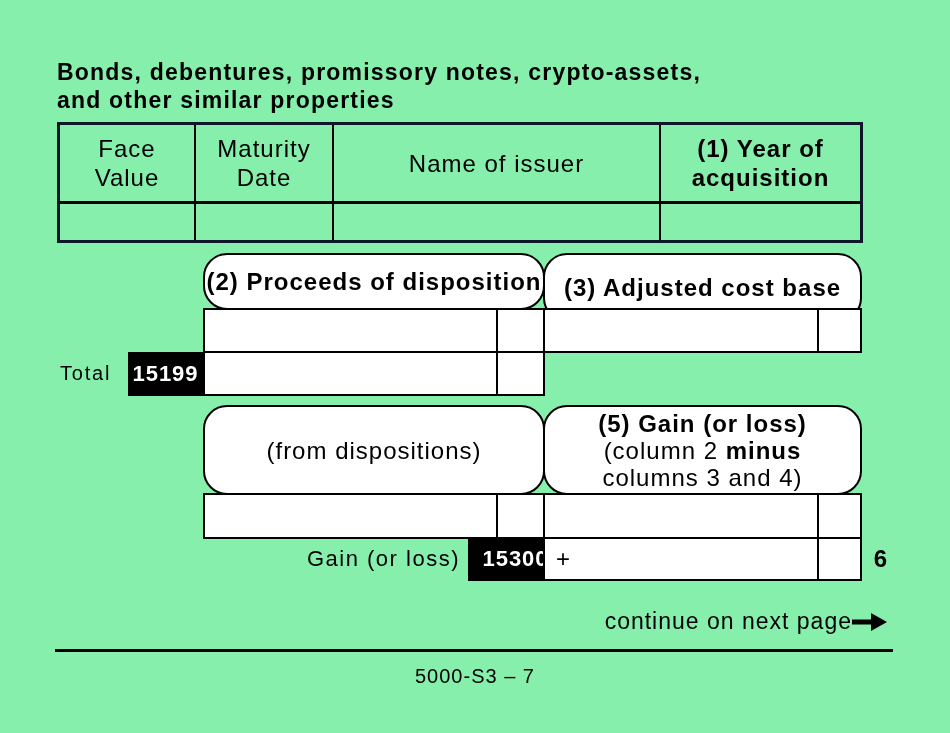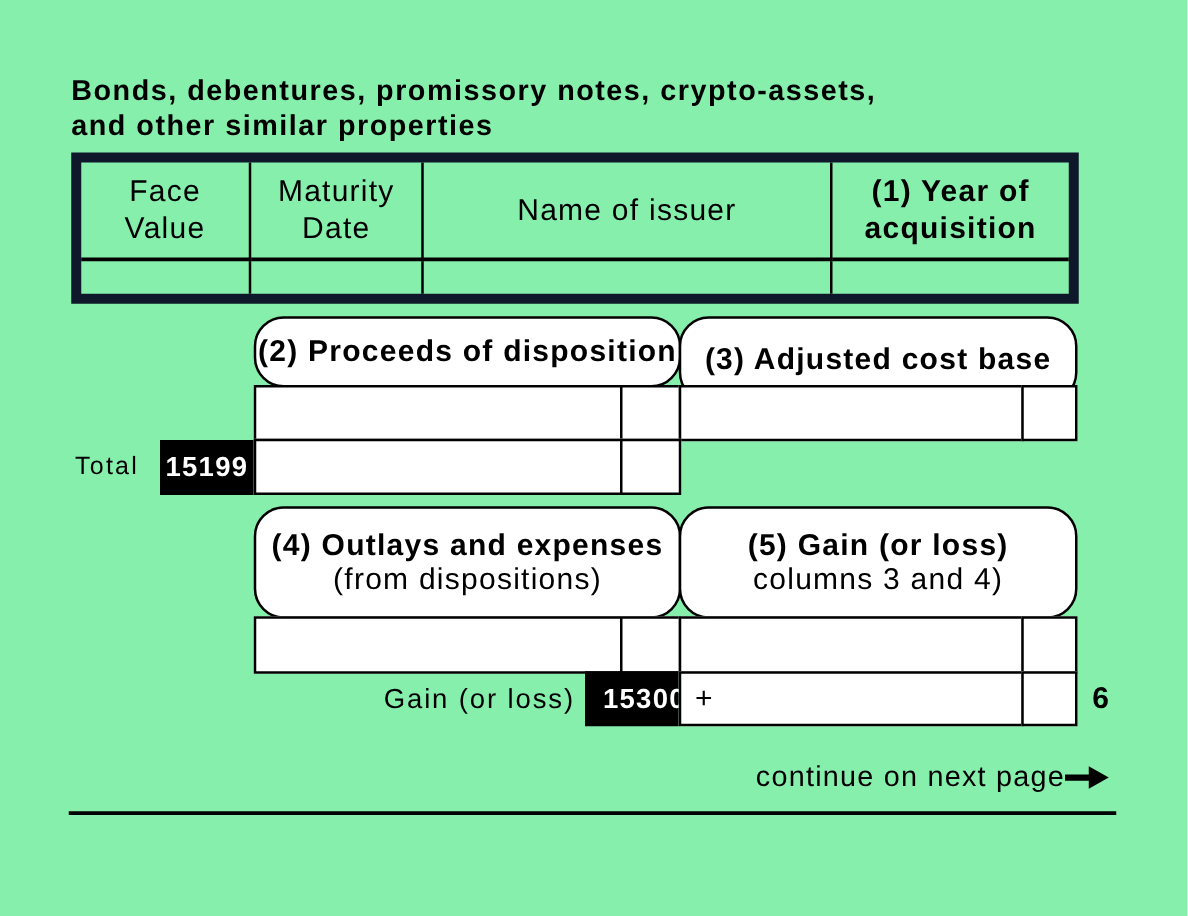--- a/index.html
+++ b/index.html
@@ -11,21 +11,21 @@
   .abs { position:absolute; box-sizing:border-box; }
   .box { position:absolute; box-sizing:border-box; border:2px solid #000; background:#fff; }
   .center { display:flex; align-items:center; justify-content:center; text-align:center; }
 
   
   .title { left:57px; top:58px; font-size:23px; font-weight:bold; line-height:28px; letter-spacing:1.2px; }
 
   
   .t1 {
     left:57px; top:122px; width:806px; height:121px;
-    border:8px solid #0f172a; display:grid;
+    border:3px solid #0f172a; display:grid;
     grid-template-columns:136px 138px 327px 1fr;
     grid-template-rows:79px 1fr;
   }
   .t1 > div { box-sizing:border-box; font-size:24px; line-height:29px; }
   .t1 .hc { border-bottom:3px solid #000; }
   .t1 .vr { border-right:2px solid #000; }
   .t1 .bold { font-weight:bold; }
 
   
   .sec-hdr { font-size:24px; font-weight:bold; line-height:27px;border-radius:24px; }
@@ -111,25 +111,28 @@
   <div class="box" id="e2b"></div>
   <div class="box" id="e3a"></div>
   <div class="box" id="e3b"></div>
 
   <div class="abs center" id="total-label">Total</div>
   <div class="code-box" id="code15199">15199</div>
   <div class="box" id="t2a"></div>
   <div class="box" id="t2b"></div>
 
   <div class="box center sec-hdr" id="hdr4">
-    <div>(4) Outlays and expenses</div>
     <div class="hdr-sub">(from dispositions)</div>
   </div>
   <div class="box center sec-hdr" id="hdr5">
     <div>(5) Gain (or loss)</div>
+    <div class="hdr-sub">
+      <span>(column 2</span>
+      <b>minus</b>
+    </div>
     <div class="hdr-sub">columns 3 and 4)</div>
   </div>
 
   <div class="box" id="e4a"></div>
   <div class="box" id="e4b"></div>
   <div class="box" id="e5a"></div>
   <div class="box" id="e5b"></div>
 
   <div class="abs" id="gain-label">Gain (or loss)</div>
   <div class="code-box" id="code15300">15300</div>
@@ -140,14 +143,15 @@
   <div class="box" id="g5b"></div>
   <div class="abs center" id="line6">6</div>
 
   <div class="abs" id="continue">
     <span>continue on next page</span>
     <svg width="36" height="24" viewBox="0 0 36 24" aria-hidden="true">
       <path d="M0 9.5 H19 V3 L35 12 L19 21 V14.5 H0 Z" fill="#000"></path>
     </svg>
   </div>
   <div class="abs" id="footer-line"></div>
+  <div class="abs" id="page-code">5000-S3 – 7</div>
 
 </div>
 
 </body></html>

